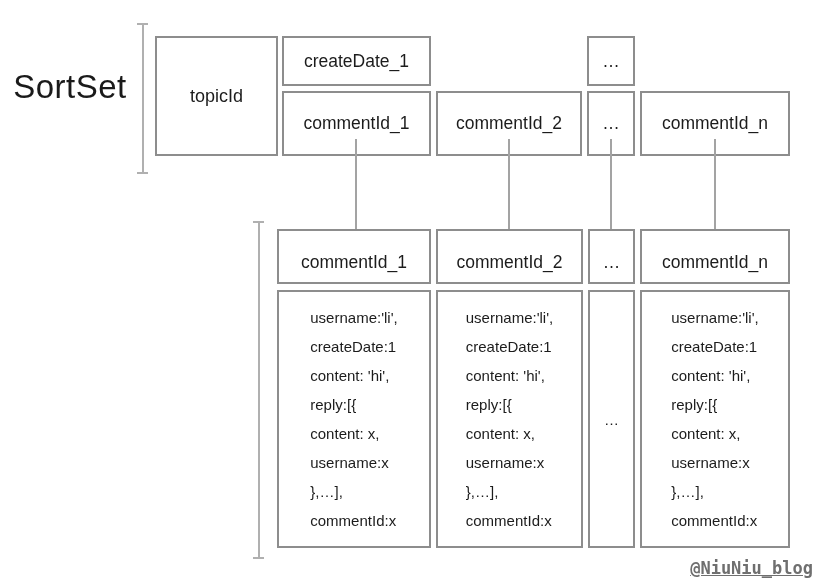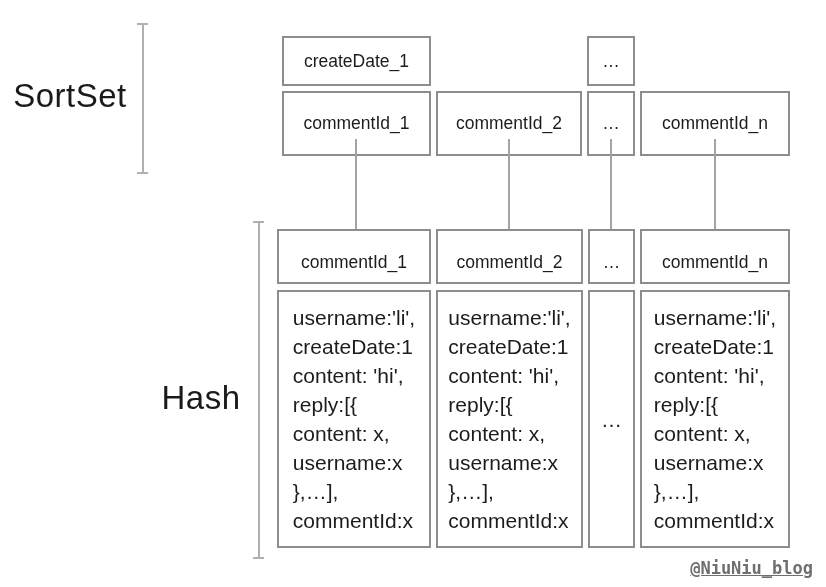--- a/index.html
+++ b/index.html
@@ -52,21 +52,21 @@
     align-items: center;
     justify-content: center;
     font-size: 17.5px;
     color: var(--text);
     text-align: left;
   }
   .cell.header-low { padding-top: 12px; }
   .cell.multiline {
     white-space: pre-line;
     line-height: 29px;
-    font-size: 21px;
+    font-size: 15px;
   }
 
   .arrow { position: absolute; width: 10px; }
   .arrow .shaft {
     width: 2px;
     margin: 0 auto;
     background: var(--arrow);
     height: calc(100% - 8px);
   }
   .arrow .head {
@@ -84,24 +84,25 @@
     font-size: 17px;
     color: var(--watermark);
     letter-spacing: 0px;
   }
 </style>
 </head>
 <body>
 
 <div class="canvas">
 
-  <div class="side-label" style="left:6px; top:76px; width:128px;">SortSet</div>
+  <div class="side-label" style="left:6px; top:67px; width:128px;">SortSet</div>
 
   <div class="bracket" style="left:137px; top:23px; width:11px; height:147px;"></div>
 
+  <div class="cell" style="left:155px; top:36px; width:123px; height:120px; font-size:18px;">topicId</div>
 
   <div class="cell" style="left:282px; top:36px; width:149px; height:50px;">createDate_1</div>
   <div class="cell" style="left:587px; top:36px; width:48px; height:50px;">…</div>
 
   <div class="cell" style="left:282px; top:91px; width:149px; height:65px;">commentId_1</div>
   <div class="cell" style="left:436px; top:91px; width:146px; height:65px;">commentId_2</div>
   <div class="cell" style="left:587px; top:91px; width:48px; height:65px;">…</div>
   <div class="cell" style="left:640px; top:91px; width:150px; height:65px;">commentId_n</div>
 
   <div class="arrow" style="left:351px; top:139px; height:107px;">
@@ -114,21 +115,20 @@
   </div>
   <div class="arrow" style="left:606px; top:139px; height:107px;">
     <div class="shaft"></div>
     <div class="head"></div>
   </div>
   <div class="arrow" style="left:710px; top:139px; height:107px;">
     <div class="shaft"></div>
     <div class="head"></div>
   </div>
 
-  <div class="side-label" style="left:151px; top:378px; width:100px;">Hash</div>
 
   <div class="bracket" style="left:253px; top:221px; width:11px; height:334px;"></div>
 
   <div class="cell header-low" style="left:277px; top:229px; width:154px; height:55px;">commentId_1</div>
   <div class="cell header-low" style="left:436px; top:229px; width:147px; height:55px;">commentId_2</div>
   <div class="cell header-low" style="left:588px; top:229px; width:47px; height:55px;">…</div>
   <div class="cell header-low" style="left:640px; top:229px; width:150px; height:55px;">commentId_n</div>
 
   <div class="cell multiline" style="left:277px; top:290px; width:154px; height:258px;">username:'li',
 createDate:1

